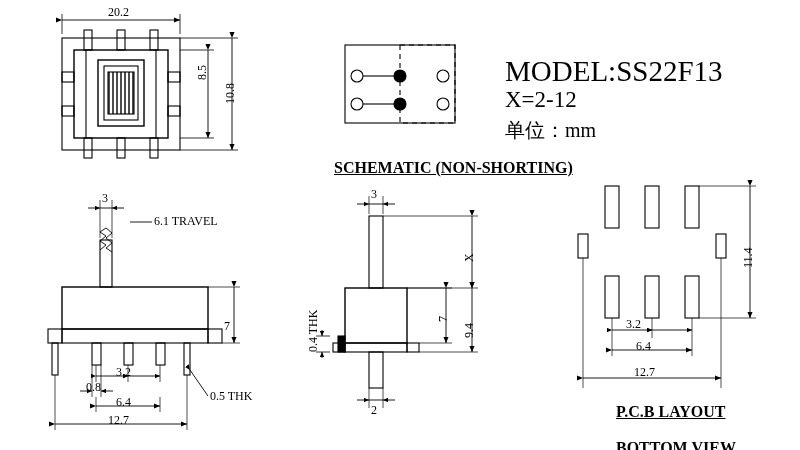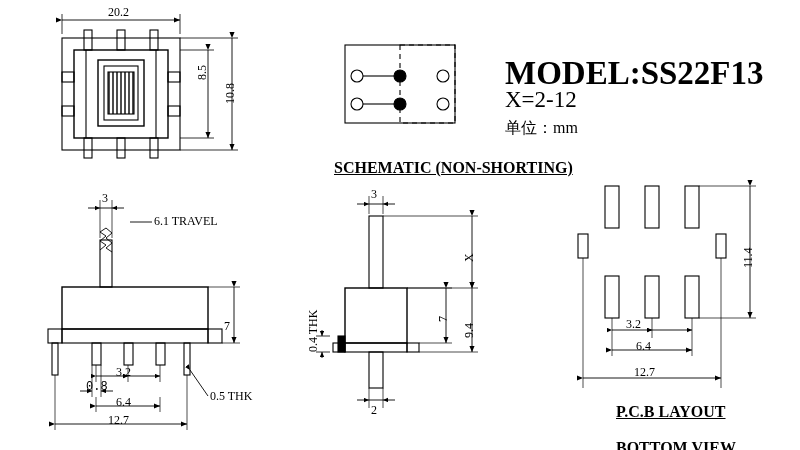--- a/index.html
+++ b/index.html
@@ -12,23 +12,23 @@
     overflow:hidden;
   }
   #sheet{position:absolute;left:0;top:0;width:800px;height:450px;}
   .lbl{
     position:absolute;
     font-family:"Liberation Serif", serif;
     color:#000;
     white-space:pre;
     line-height:1;
   }
-  .title-big{font-size:33px;letter-spacing:0px;font-weight:bold;}
+  .title-big{font-size:29px;letter-spacing:0px;}
   .title-mid{font-size:23px;text-align:right;}
-  .cn{font-size:16px;}
+  .cn{font-size:20px;}
   .small{font-size:12px;}
   .cap{font-size:16px;font-weight:bold;}
 </style>
 </head>
 <body>
 
 <svg id="sheet" viewBox="0 0 800 450">
   <defs>
     <marker id="arr" markerWidth="8" markerHeight="8" refX="7" refY="3" orient="auto">
       <path d="M0,0 L7,3 L0,6 z" fill="#000"></path>
@@ -240,21 +240,21 @@
 <div class="lbl small" style="left:108px;top:6px;">20.2</div>
 <div class="lbl small" style="left:196px;top:80px;transform:rotate(-90deg);transform-origin:left top;">8.5</div>
 <div class="lbl small" style="left:224px;top:104px;transform:rotate(-90deg);transform-origin:left top;">10.8</div>
 
 <div class="lbl cap" style="left:334px;top:160px;text-decoration:underline;">SCHEMATIC (NON-SHORTING)</div>
 
 <div class="lbl small" style="left:102px;top:192px;">3</div>
 <div class="lbl small" style="left:154px;top:215px;">6.1 TRAVEL</div>
 <div class="lbl small" style="left:224px;top:320px;">7</div>
 <div class="lbl small" style="left:116px;top:366px;">3.2</div>
-<div class="lbl small" style="left:86px;top:381px;font-family:Liberation Mono, monospace;">0.8</div>
+<div class="lbl small" style="left:86px;top:381px;">0.8</div>
 <div class="lbl small" style="left:116px;top:396px;">6.4</div>
 <div class="lbl small" style="left:108px;top:414px;">12.7</div>
 <div class="lbl small" style="left:210px;top:390px;">0.5 THK</div>
 
 <div class="lbl small" style="left:371px;top:188px;">3</div>
 <div class="lbl small" style="left:463px;top:262px;transform:rotate(-90deg);transform-origin:left top;">X</div>
 <div class="lbl small" style="left:437px;top:322px;transform:rotate(-90deg);transform-origin:left top;">7</div>
 <div class="lbl small" style="left:463px;top:338px;transform:rotate(-90deg);transform-origin:left top;">9.4</div>
 <div class="lbl small" style="left:307px;top:352px;transform:rotate(-90deg);transform-origin:left top;">0.4 THK</div>
 <div class="lbl small" style="left:371px;top:404px;">2</div>

